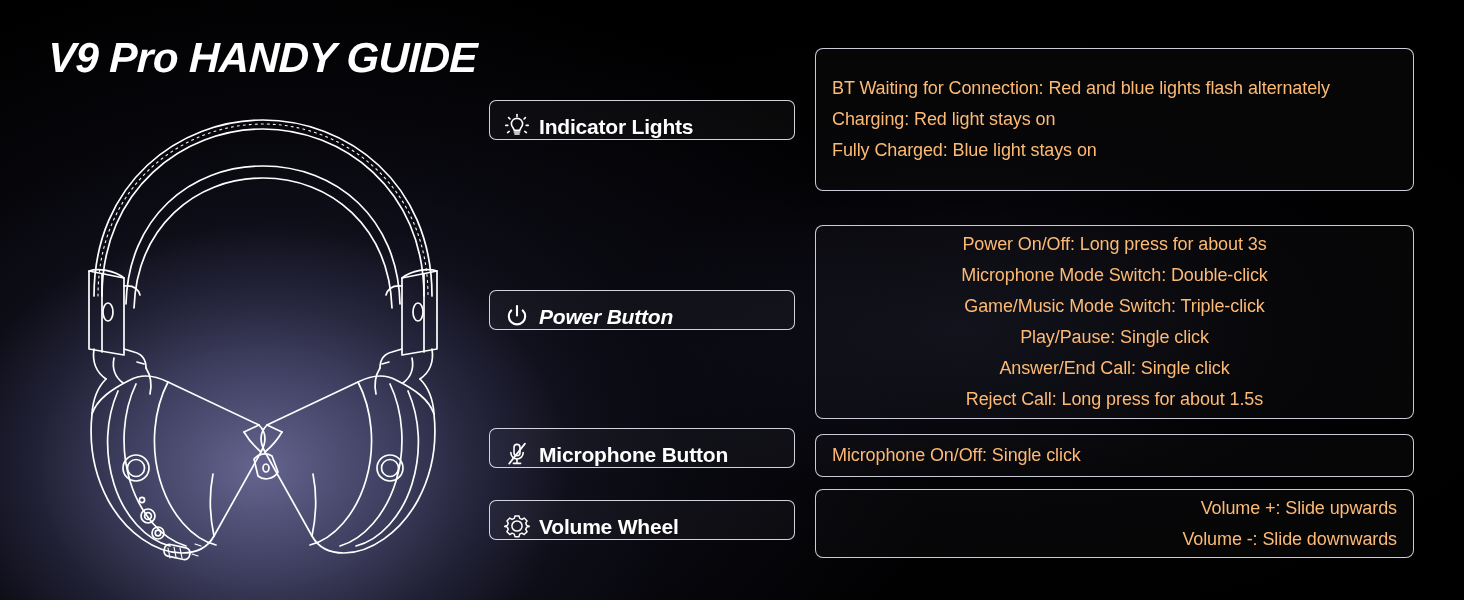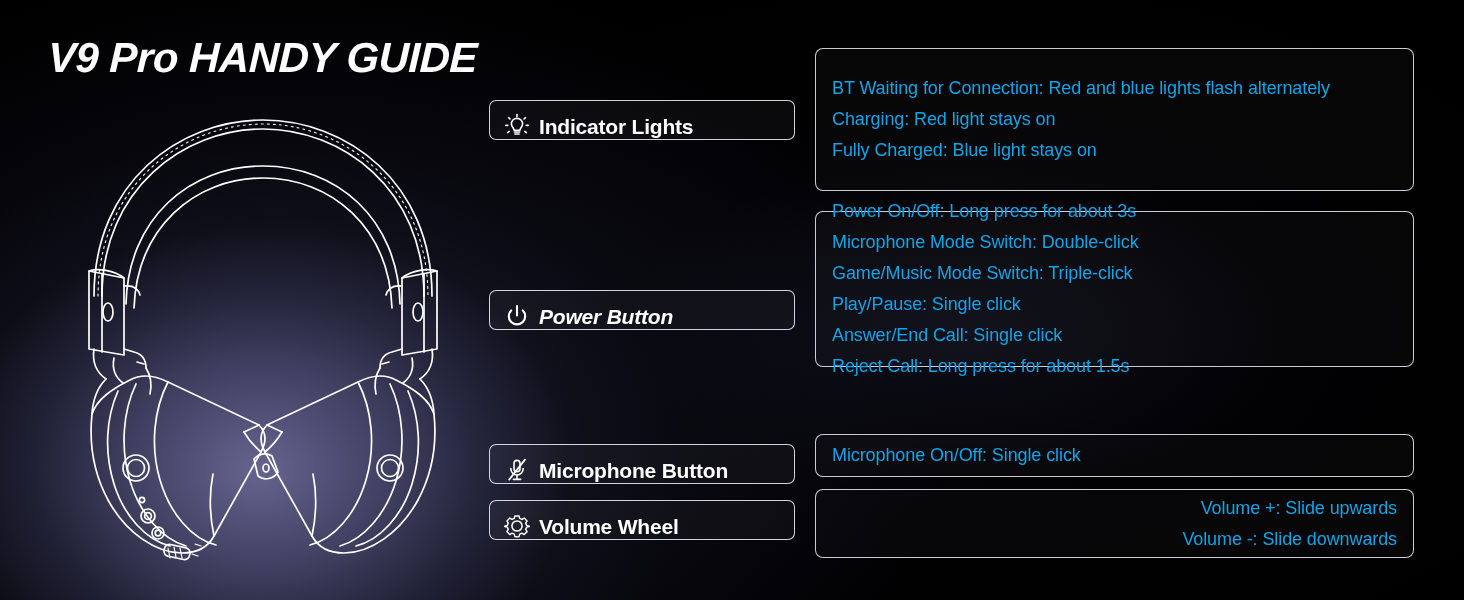--- a/index.html
+++ b/index.html
@@ -88,46 +88,46 @@
   }
   .chip .chip-label {
     color: #ffffff;
     font-size: 21px;
     font-weight: bold;
     letter-spacing: -0.2px;
     white-space: nowrap;
   }
   #chip-indicator { top: 100px; }
   #chip-power     { top: 290px; font-style: italic; }
-  #chip-mic       { top: 444px; }
+  #chip-mic       { top: 428px; }
   #chip-volume    { top: 500px; }
 
   
   .panel {
     position: absolute;
     box-sizing: border-box;
     left: 815px;
     width: 599px;
     border: 1px solid rgba(225,225,238,0.90);
     border-radius: 8px;
     background: rgba(255,255,255,0.022);
     padding: 12px 16px 12px 16px;
     display: flex;
     flex-direction: column;
     justify-content: center;
   }
   .panel .line {
-    color: #0ea5e9;
+    color: #fdba74;
     font-size: 18px;
     line-height: 31px;
     white-space: nowrap;
     letter-spacing: -0.1px;
   }
   #panel-indicator { top: 48px;  height: 143px; }
-  #panel-power     { top: 211px; height: 156px; }
+  #panel-power     { top: 225px; height: 194px; text-align: center; }
   #panel-mic       { top: 434px; height: 43px;  }
   #panel-volume    { top: 489px; height: 69px; align-items: flex-end;  }
 </style>
 </head>
 <body>
 
 <div id="stage">
 
   <div class="bg-glow"></div>
 

